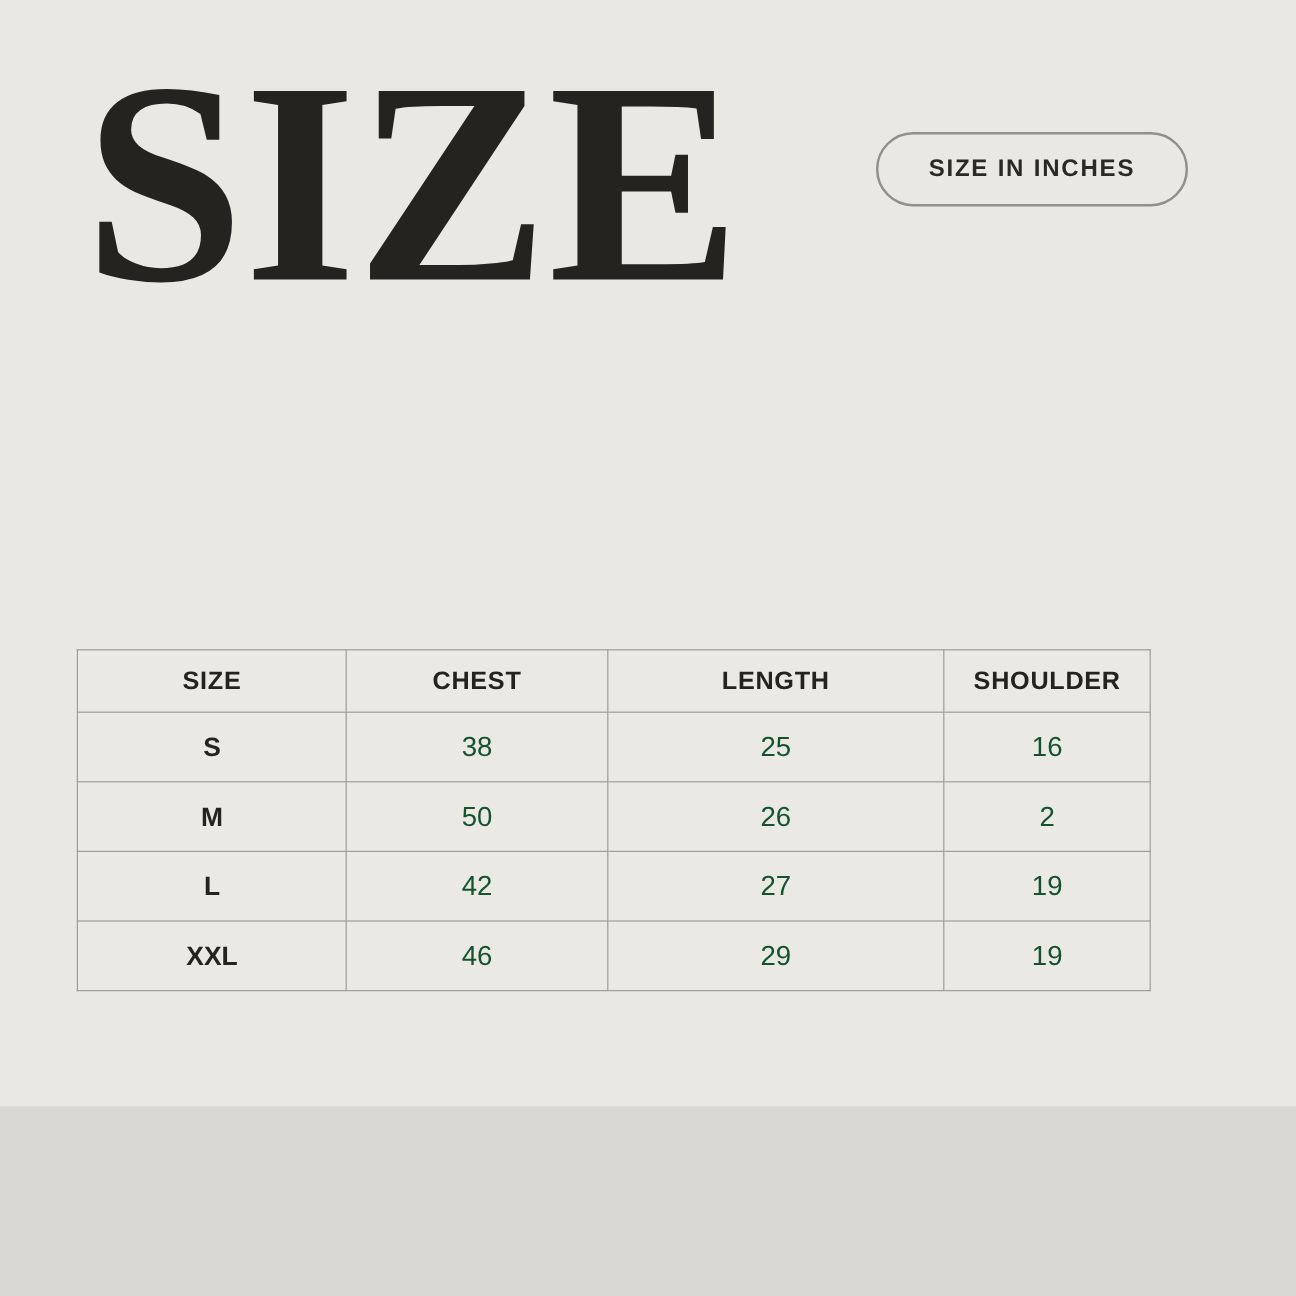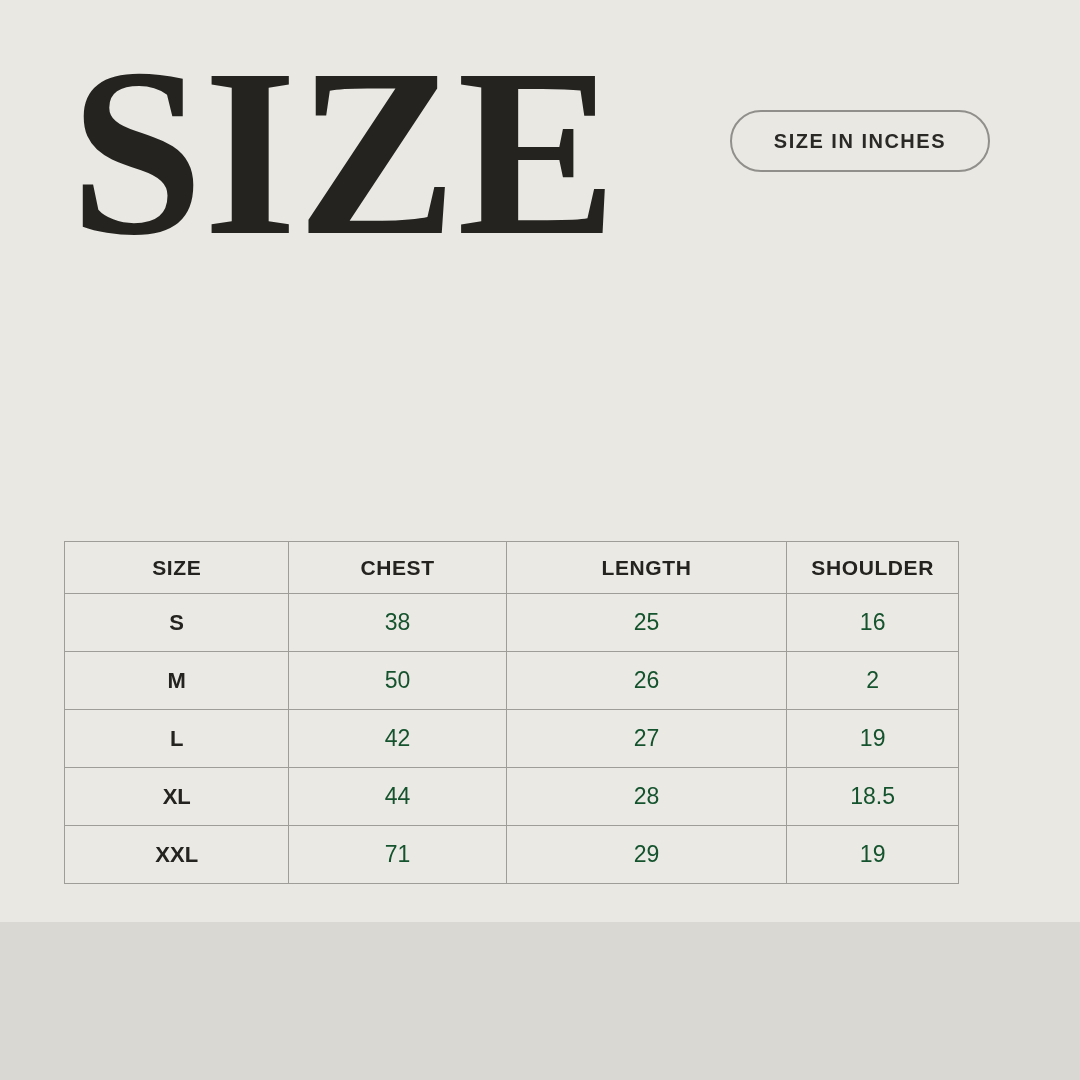--- a/index.html
+++ b/index.html
@@ -117,27 +117,21 @@
           <td class="value-cell">26</td>
           <td class="value-cell">2</td>
         </tr>
         <tr>
           <td class="size-cell">L</td>
           <td class="value-cell">42</td>
           <td class="value-cell">27</td>
           <td class="value-cell">19</td>
         </tr>
         <tr>
-          <td class="size-cell">XL</td>
-          <td class="value-cell">44</td>
-          <td class="value-cell">28</td>
-          <td class="value-cell">18.5</td>
-        </tr>
-        <tr>
           <td class="size-cell">XXL</td>
-          <td class="value-cell">71</td>
+          <td class="value-cell">46</td>
           <td class="value-cell">29</td>
           <td class="value-cell">19</td>
         </tr>
       </tbody>
   </table>
 
 </div>
 
 </body></html>

